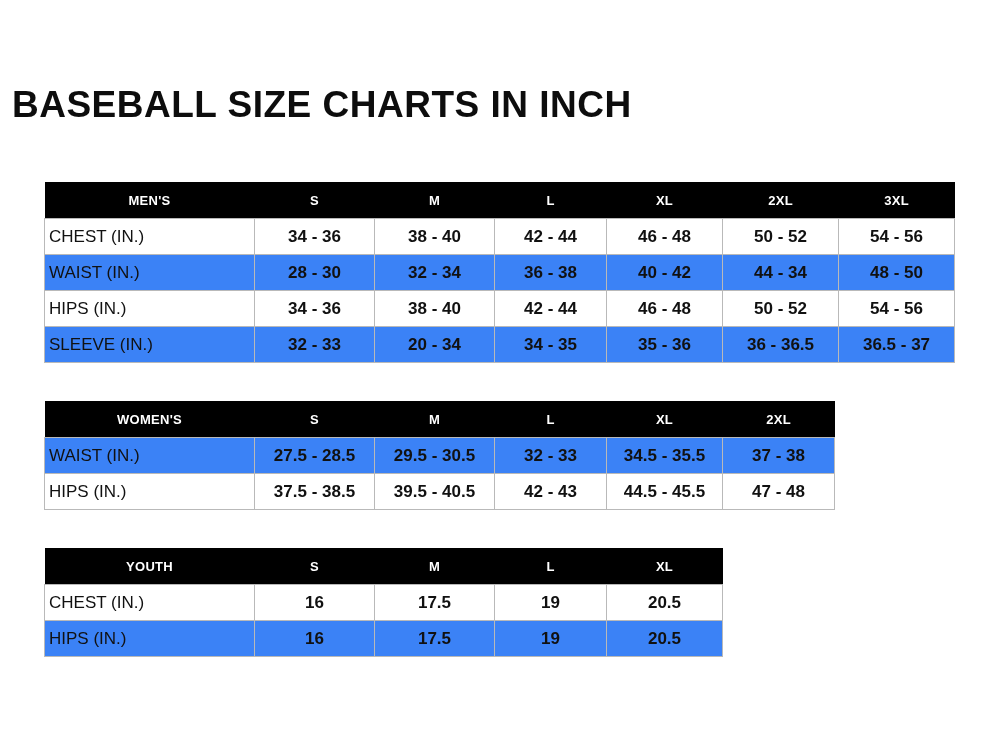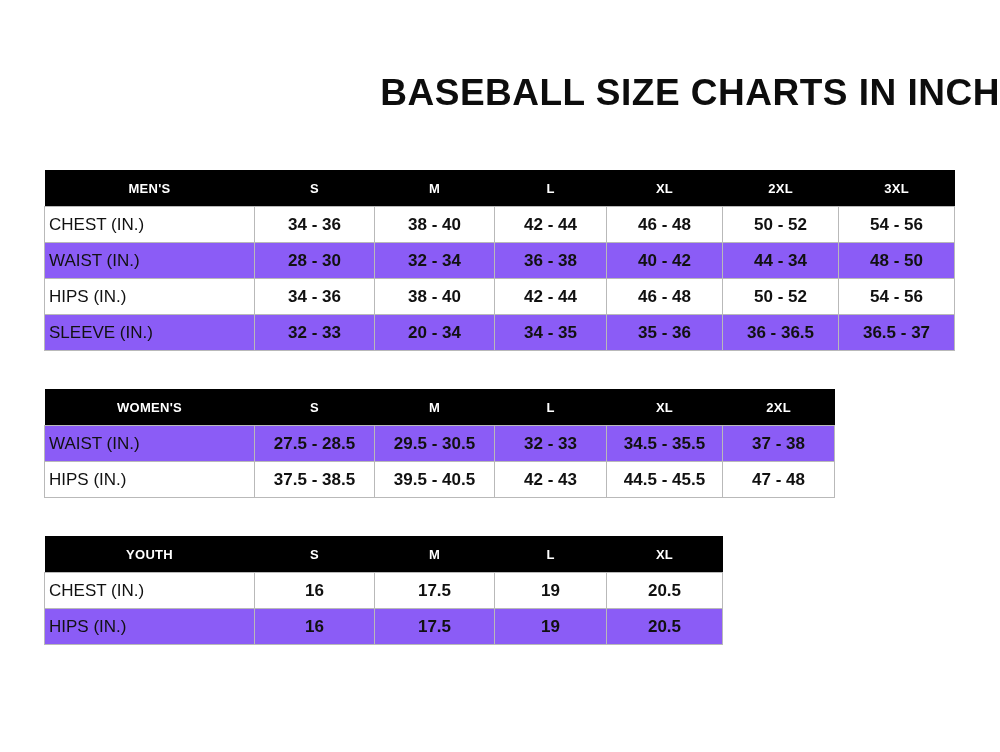--- a/index.html
+++ b/index.html
@@ -14,26 +14,26 @@
     color: #111111;
     overflow: hidden;
   }
   .page {
     position: relative;
     width: 1000px;
     height: 752px;
     box-sizing: border-box;
   }
   .title {
-    text-align: right;
+    text-align: left;
     font-size: 37px;
     font-weight: bold;
     letter-spacing: 0.5px;
     color: #0d0d0d;
-    margin: 0;
+    margin: 12px;
     padding-top: 72px;
   }
   .tables {
     padding: 0 44px;
     margin-top: 56px;
   }
   table {
     border-collapse: collapse;
     table-layout: fixed;
     font-size: 17px;
@@ -60,21 +60,21 @@
   tbody td {
     height: 31px;
     padding: 2px 4px;
     text-align: center;
     border: 1px solid #b9b9b9;
     background: #ffffff;
     color: #111111;
     white-space: nowrap;
   }
   tbody tr.alt td {
-    background: #8b5cf6;
+    background: #3b82f6;
   }
   tbody td.rowlabel {
     text-align: left;
     font-weight: normal;
   }
   .spacer-lg { height: 38px; }
   .spacer-md { height: 38px; }
 </style>
 </head>
 <body>

